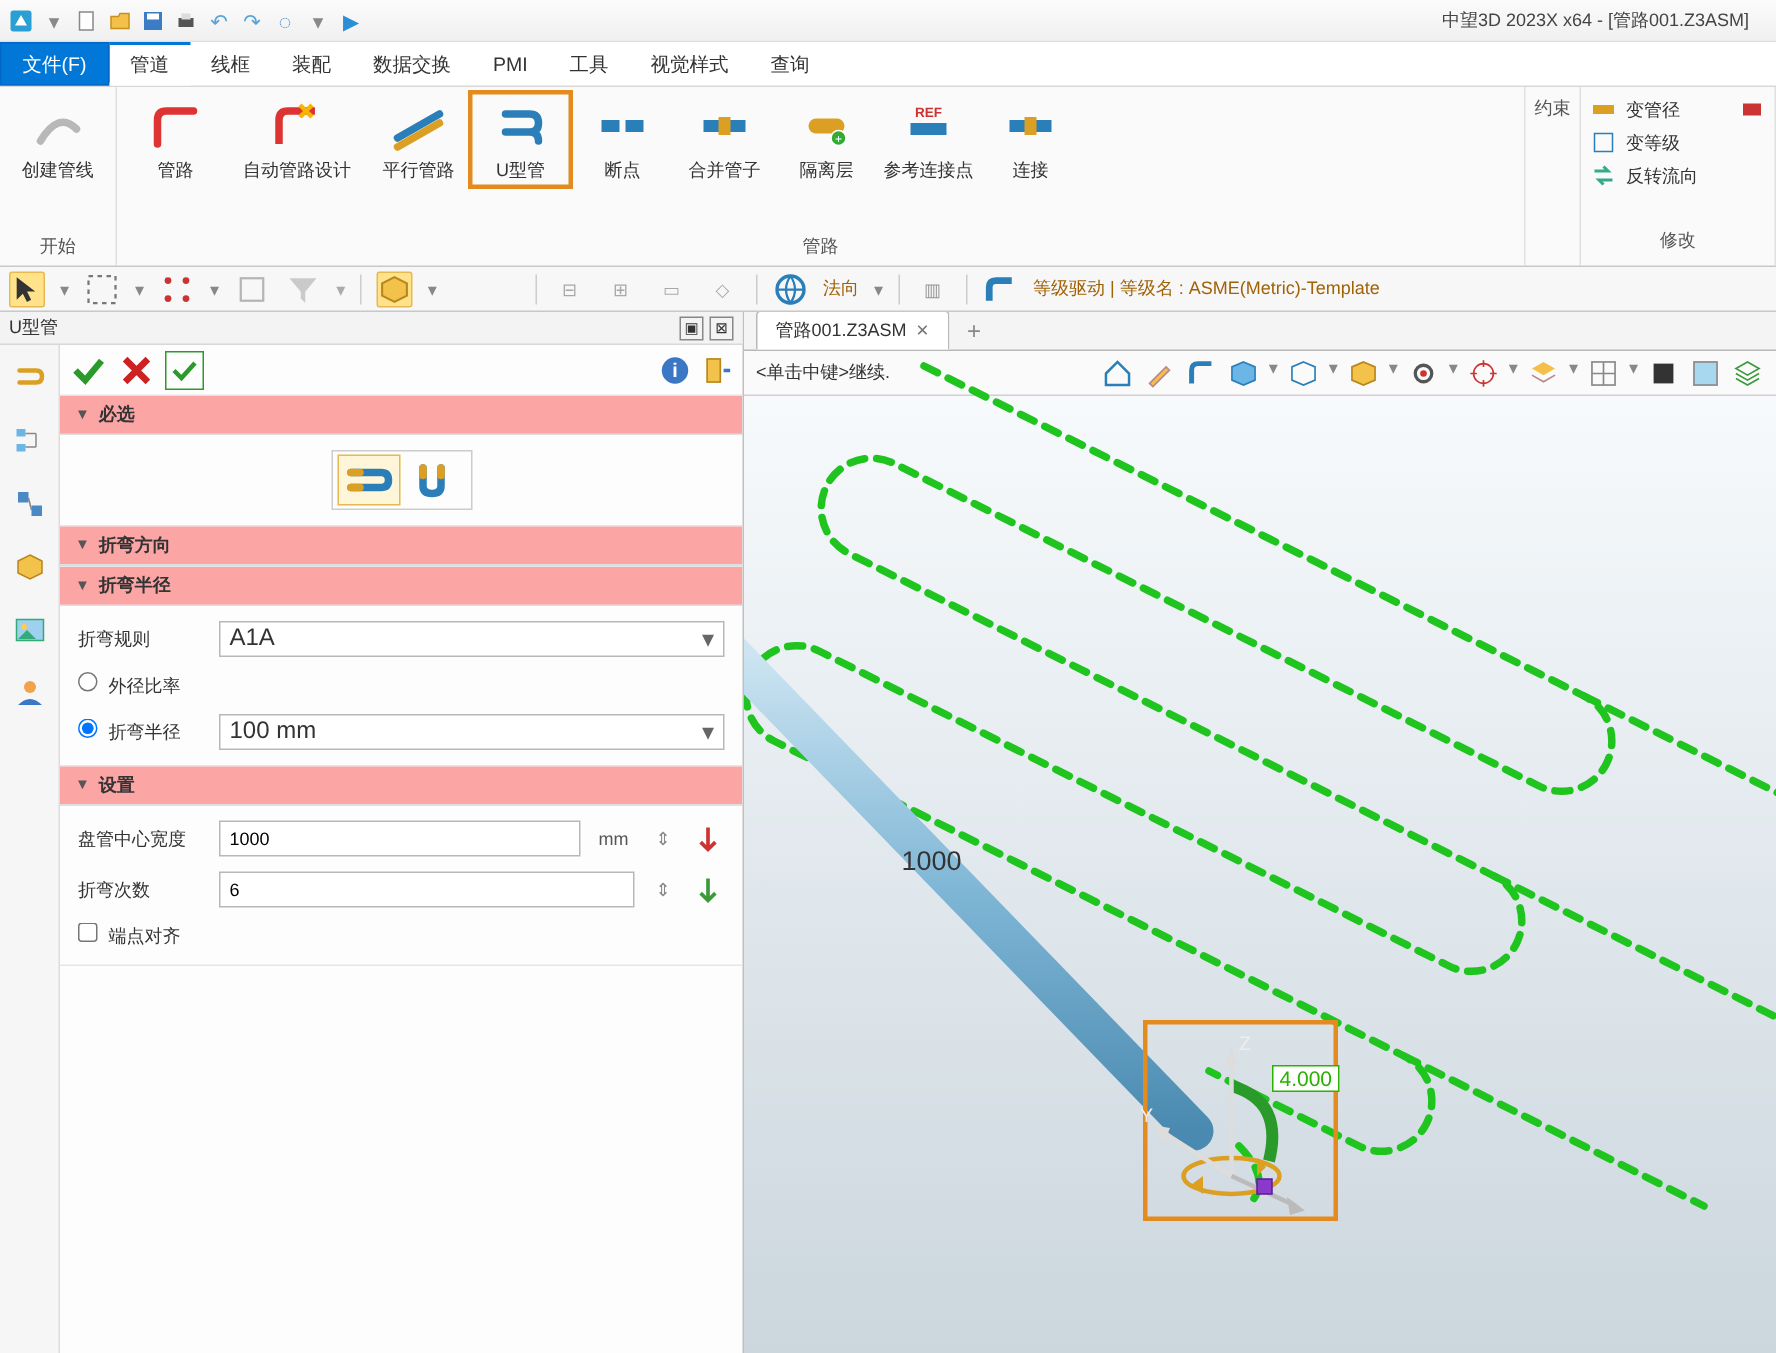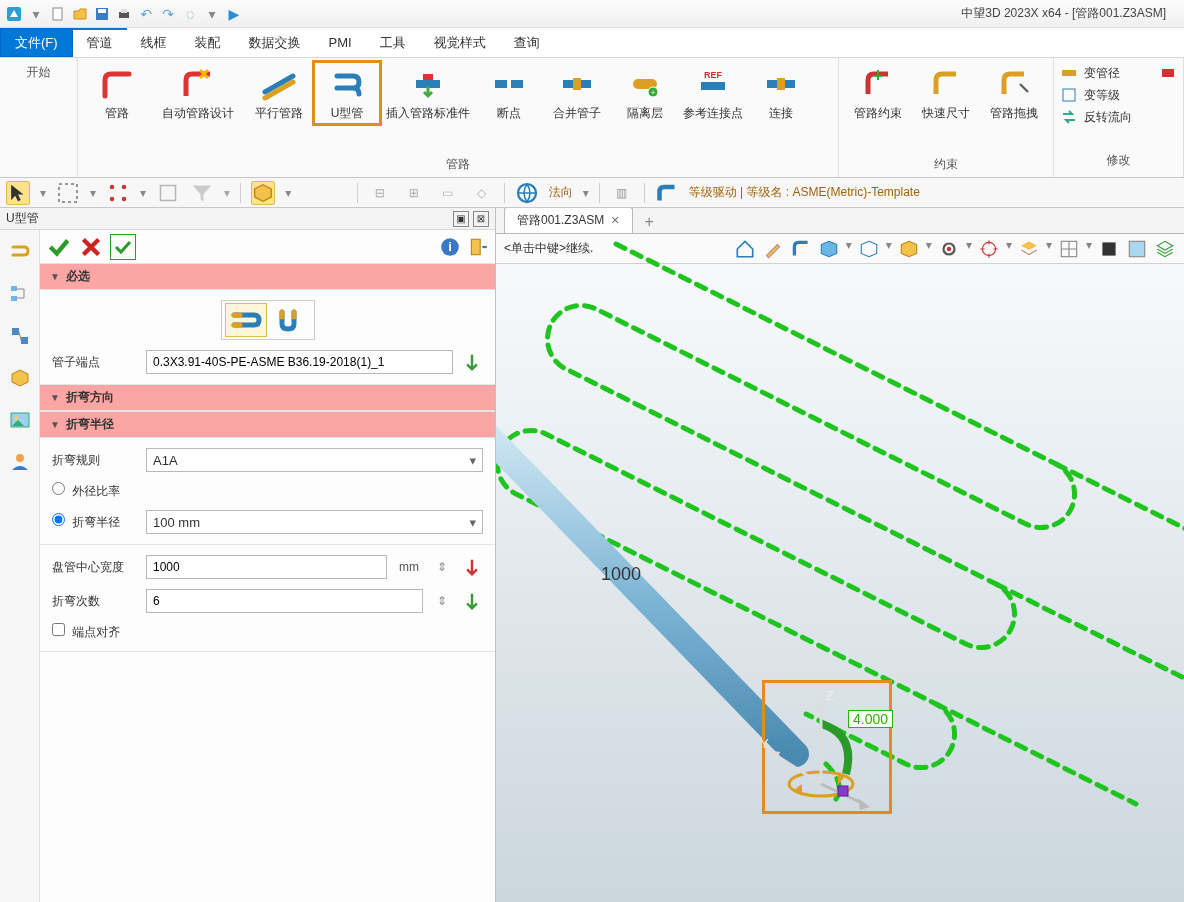--- a/index.html
+++ b/index.html
@@ -55,21 +55,21 @@
 .panel-content { flex:1; overflow-y:auto; padding:0; }
 
 .section { border-bottom:1px solid #e6e6e6; }
 .section-head { background:#fca5a5; padding:4px 10px; font-size:12px; font-weight:600; display:flex; align-items:center; gap:6px; border-bottom:1px solid #e0e0e0; }
 .section-head::before { content:"▼"; font-size:10px; color:#555; }
 .section-body { padding:10px 12px; display:flex; flex-direction:column; gap:10px; }
 
 .row { display:flex; align-items:center; gap:8px; }
 .row label.fieldlabel { width:86px; font-size:12px; }
 .textfield { flex:1; height:24px; border:1px solid #b8b8b8; padding:0 6px; font-size:12px; background:#fff; }
-.dropdown { flex:1; height:24px; border:1px solid #b8b8b8; padding:0 6px; font-size:13px; background:#fff; display:flex; align-items:center; justify-content:space-between; }
+.dropdown { flex:1; height:24px; border:1px solid #b8b8b8; padding:0 6px; font-size:16px; background:#fff; display:flex; align-items:center; justify-content:space-between; }
 .dropdown::after { content:"▾"; color:#666; margin-left:6px; }
 .suffix { font-size:12px; color:#555; padding:0 4px; }
 .iconbtn { width:22px; height:22px; display:flex; align-items:center; justify-content:center; }
 input[type=checkbox], input[type=radio] { margin-right:4px; }
 
 
 .canvas { flex:1; position:relative; background: linear-gradient(#fbfdff, #cbd6dd); overflow:hidden; }
 .canvas-tabs { height:26px; display:flex; align-items:flex-end; padding:0 8px; border-bottom:1px solid #b8b8b8; background:#f4f4f4; gap:4px; }
 .ctab { padding:4px 12px; background:#fff; border:1px solid #b8b8b8; border-bottom:none; border-radius:3px 3px 0 0; font-size:12px; display:flex; align-items:center; gap:6px; }
 .ctab .close { font-size:11px; color:#777; }
@@ -147,20 +147,30 @@
   <div class="menutab">数据交换</div>
   <div class="menutab">PMI</div>
   <div class="menutab">工具</div>
   <div class="menutab">视觉样式</div>
   <div class="menutab">查询</div>
 </div>
 
 <div class="ribbon">
 
   <div class="ribbon-group" style="width:78px">
+    <div class="ribbon-buttons">
+      <div class="ribbon-btn">
+        <span class="ico">
+            <svg viewBox="0 0 36 36">
+              <path d="M6 28 Q18 8 30 20" stroke="#b8b8b8" stroke-width="5" fill="none" stroke-linecap="round"></path>
+            </svg>
+          </span>
+        <span class="lbl">创建管线</span>
+      </div>
+    </div>
     <div class="ribbon-group-title">开始</div>
   </div>
 
   <div class="ribbon-group" style="flex:1">
     <div class="ribbon-buttons">
       <div class="ribbon-btn">
         <span class="ico">
             <svg viewBox="0 0 36 36">
               <path d="M6 30 L6 14 Q6 8 12 8 L30 8" stroke="#d33" stroke-width="5" fill="none" stroke-linecap="round"></path>
             </svg>
@@ -185,31 +195,20 @@
           </span>
         <span class="lbl">平行管路</span>
       </div>
       <div class="ribbon-btn highlight">
         <span class="ico">
             <svg viewBox="0 0 36 36">
               <path d="M8 10 H24 Q30 10 30 16 Q30 22 24 22 H8 M8 22 H24 Q30 22 30 28" stroke="#2a7fb8" stroke-width="5" fill="none" stroke-linecap="round"></path>
             </svg>
           </span>
         <span class="lbl">U型管</span>
-      </div>
-      <div class="ribbon-btn wide">
-        <span class="ico">
-            <svg viewBox="0 0 36 36">
-              <rect x="6" y="14" width="24" height="8" fill="#2a7fb8"></rect>
-              <rect x="13" y="8" width="10" height="6" fill="#d33"></rect>
-              <path d="M18 20 L18 30" stroke="#4a4" stroke-width="3"></path>
-              <path d="M14 26 L18 30 L22 26" stroke="#4a4" stroke-width="3" fill="none"></path>
-            </svg>
-          </span>
-        <span class="lbl">插入管路标准件</span>
       </div>
       <div class="ribbon-btn">
         <span class="ico">
             <svg viewBox="0 0 36 36">
               <rect x="4" y="14" width="12" height="8" fill="#2a7fb8"></rect>
               <rect x="20" y="14" width="12" height="8" fill="#2a7fb8"></rect>
             </svg>
           </span>
         <span class="lbl">断点</span>
       </div>
@@ -249,48 +248,20 @@
               <rect x="14" y="12" width="8" height="12" fill="#dba023"></rect>
             </svg>
           </span>
         <span class="lbl">连接</span>
       </div>
     </div>
     <div class="ribbon-group-title">管路</div>
   </div>
 
   <div class="ribbon-group">
-    <div class="ribbon-buttons">
-      <div class="ribbon-btn">
-        <span class="ico">
-            <svg viewBox="0 0 36 36">
-              <path d="M8 28 L8 14 Q8 8 14 8 L28 8" stroke="#c33" stroke-width="5" fill="none"></path>
-              <path d="M18 4 L18 14 M14 10 L22 10" stroke="#3a3" stroke-width="2"></path>
-            </svg>
-          </span>
-        <span class="lbl">管路约束</span>
-      </div>
-      <div class="ribbon-btn">
-        <span class="ico">
-            <svg viewBox="0 0 36 36">
-              <path d="M8 28 L8 14 Q8 8 14 8 L28 8" stroke="#dba023" stroke-width="5" fill="none"></path>
-            </svg>
-          </span>
-        <span class="lbl">快速尺寸</span>
-      </div>
-      <div class="ribbon-btn">
-        <span class="ico">
-            <svg viewBox="0 0 36 36">
-              <path d="M8 28 L8 14 Q8 8 14 8 L28 8" stroke="#dba023" stroke-width="5" fill="none"></path>
-              <path d="M24 18 L32 26" stroke="#555" stroke-width="2"></path>
-            </svg>
-          </span>
-        <span class="lbl">管路拖拽</span>
-      </div>
-    </div>
     <div class="ribbon-group-title">约束</div>
   </div>
 
   <div class="ribbon-group ribbon-side">
     <div class="ribbon-side-row">
       <span class="mini-ico">
           <svg viewBox="0 0 18 18">
             <rect x="2" y="6" width="14" height="6" fill="#dba023"></rect>
           </svg>
         </span>
@@ -486,29 +457,20 @@
                     <path d="M6 9 H12 M6 19 H12" stroke="#dba023" stroke-width="5" stroke-linecap="round"></path>
                   </svg>
                 </div>
               <div class="u-option">
                   <svg width="36" height="28" viewBox="0 0 36 28">
                     <path d="M10 6 V18 Q10 23 16 23 Q22 23 22 18 V6" stroke="#2a7fb8" stroke-width="5" fill="none" stroke-linecap="round"></path>
                     <path d="M10 6 V11 M22 6 V11" stroke="#dba023" stroke-width="5" stroke-linecap="round"></path>
                   </svg>
                 </div>
             </div>
-            <div class="row">
-              <label class="fieldlabel">管子端点</label>
-              <input class="textfield" value="0.3X3.91-40S-PE-ASME B36.19-2018(1)_1" style="">
-              <span class="iconbtn">
-                  <svg viewBox="0 0 18 18">
-                    <path d="M9 3 V15 M5 11 L9 15 L13 11" stroke="#3a9a3a" stroke-width="2" fill="none"></path>
-                  </svg>
-                </span>
-            </div>
           </div>
         </div>
 
         <div class="section">
           <div class="section-head">
               <span>折弯方向</span>
             </div>
         </div>
 
         <div class="section">
@@ -528,20 +490,23 @@
             <div class="row">
               <label style="width:86px"><input type="radio" name="br" checked="" style=""> <span>折弯半径</span></label>
               <div class="dropdown">
                   <span>100 mm</span>
                 </div>
             </div>
           </div>
         </div>
 
         <div class="section">
+          <div class="section-head">
+              <span>设置</span>
+            </div>
           <div class="section-body">
             <div class="row">
               <label class="fieldlabel">盘管中心宽度</label>
               <input class="textfield" value="1000" style="">
               <span class="suffix">mm</span>
               <span class="iconbtn" style="color:#888">⇕</span>
               <span class="iconbtn">
                   <svg viewBox="0 0 18 18">
                     <path d="M9 3 V15 M5 11 L9 15 L13 11" stroke="#c33" stroke-width="2" fill="none"></path>
                   </svg>

